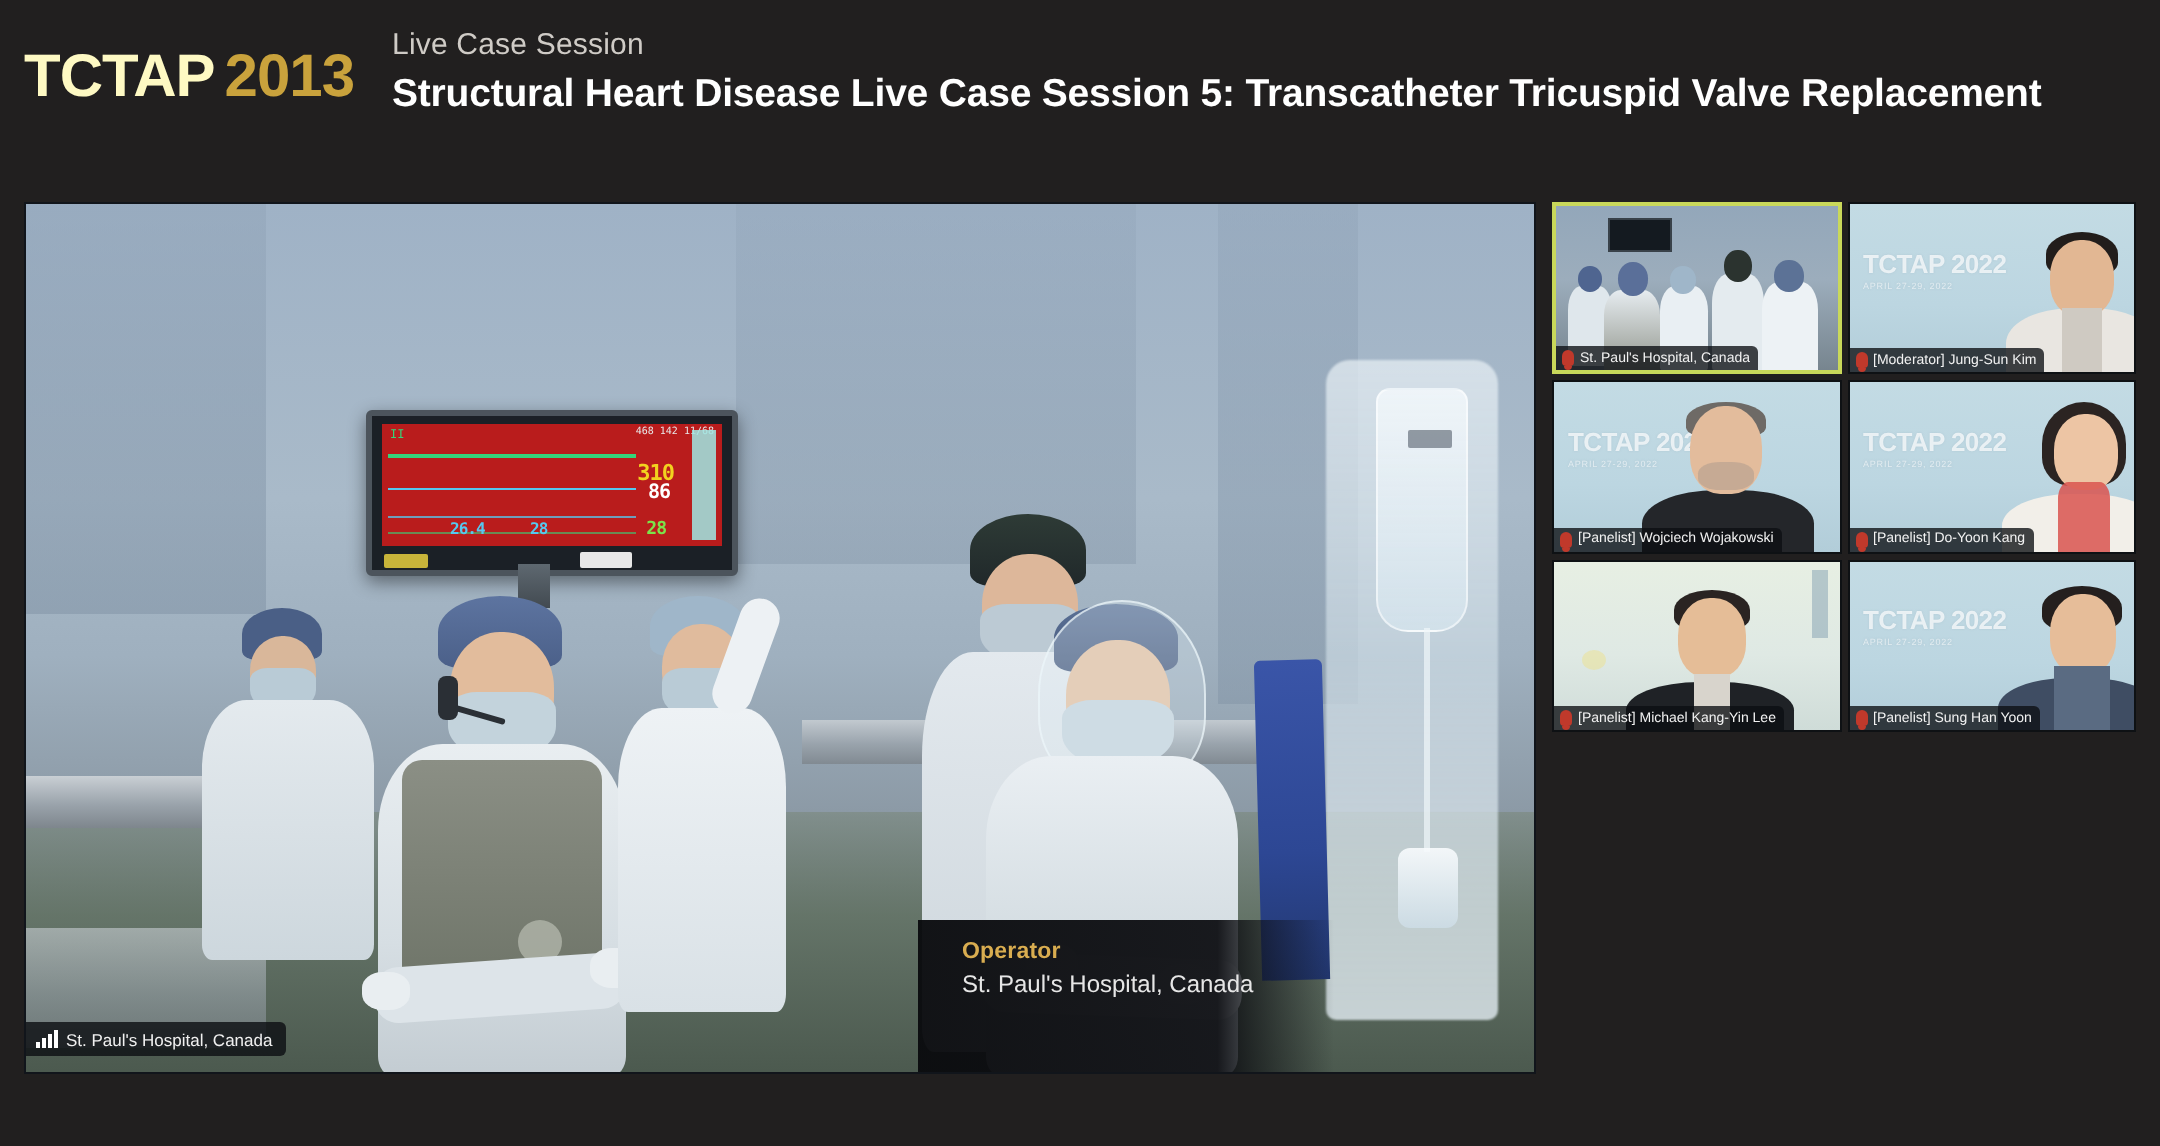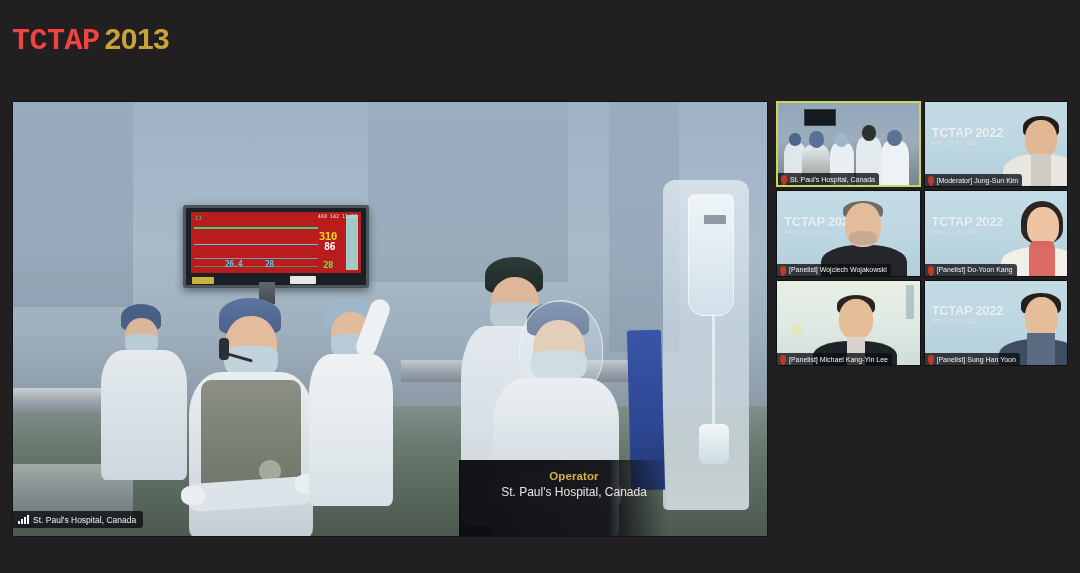--- a/index.html
+++ b/index.html
@@ -29,21 +29,21 @@
   #logo {
     position: absolute;
     left: 12px;
     top: 22px;
     font-size: 30px;
     font-weight: bold;
     letter-spacing: -0.5px;
     line-height: 34px;
     white-space: nowrap;
   }
-  #logo .lg-mark { color: #ef4444; font-family: Liberation Mono, monospace; }
+  #logo .lg-mark { color: #fef9c3; }
   #logo .lg-year { color: #c9a23c; margin-left: 5px; }
 
   #title-block {
     position: absolute;
     left: 196px;
     top: 14px;
   }
   #session-kicker {
     color: #cfcbc6;
     font-size: 15px;
@@ -260,21 +260,20 @@
   
   #operator-card {
     position: absolute;
     left: 446px;
     bottom: 0px;
     width: 208px;
     height: 76px;
     background: linear-gradient(90deg, rgba(10,11,14,0.96) 0%, rgba(12,13,17,0.94) 72%, rgba(14,16,20,0.0) 100%);
     padding: 9px 0 0 22px;
     box-sizing: border-box;
-    text-align: center;
   }
   #operator-role {
     color: #d9ad50;
     font-size: 11.5px;
     font-weight: bold;
     line-height: 14px;
     letter-spacing: 0.1px;
   }
   #operator-name {
     color: #ffffff;
@@ -407,20 +406,24 @@
 </style>
 </head>
 <body>
 
 <div id="header">
 
   <div id="logo">
     <span class="lg-mark">TCTAP</span><span class="lg-year">2013</span>
   </div>
 
+  <div id="title-block">
+    <div id="session-kicker">Live Case Session</div>
+    <div id="session-title">Structural Heart Disease Live Case Session 5: Transcatheter Tricuspid Valve Replacement</div>
+  </div>
 
 </div>
 
 <div id="stage">
 
   <div id="main-video">
 
     <div class="or-wall"></div>
     <div class="or-wall-panel" style="left:0;top:0;width:120px;height:205px;opacity:.55;"></div>
     <div class="or-wall-panel" style="left:355px;top:0;width:200px;height:180px;opacity:.4;"></div>

